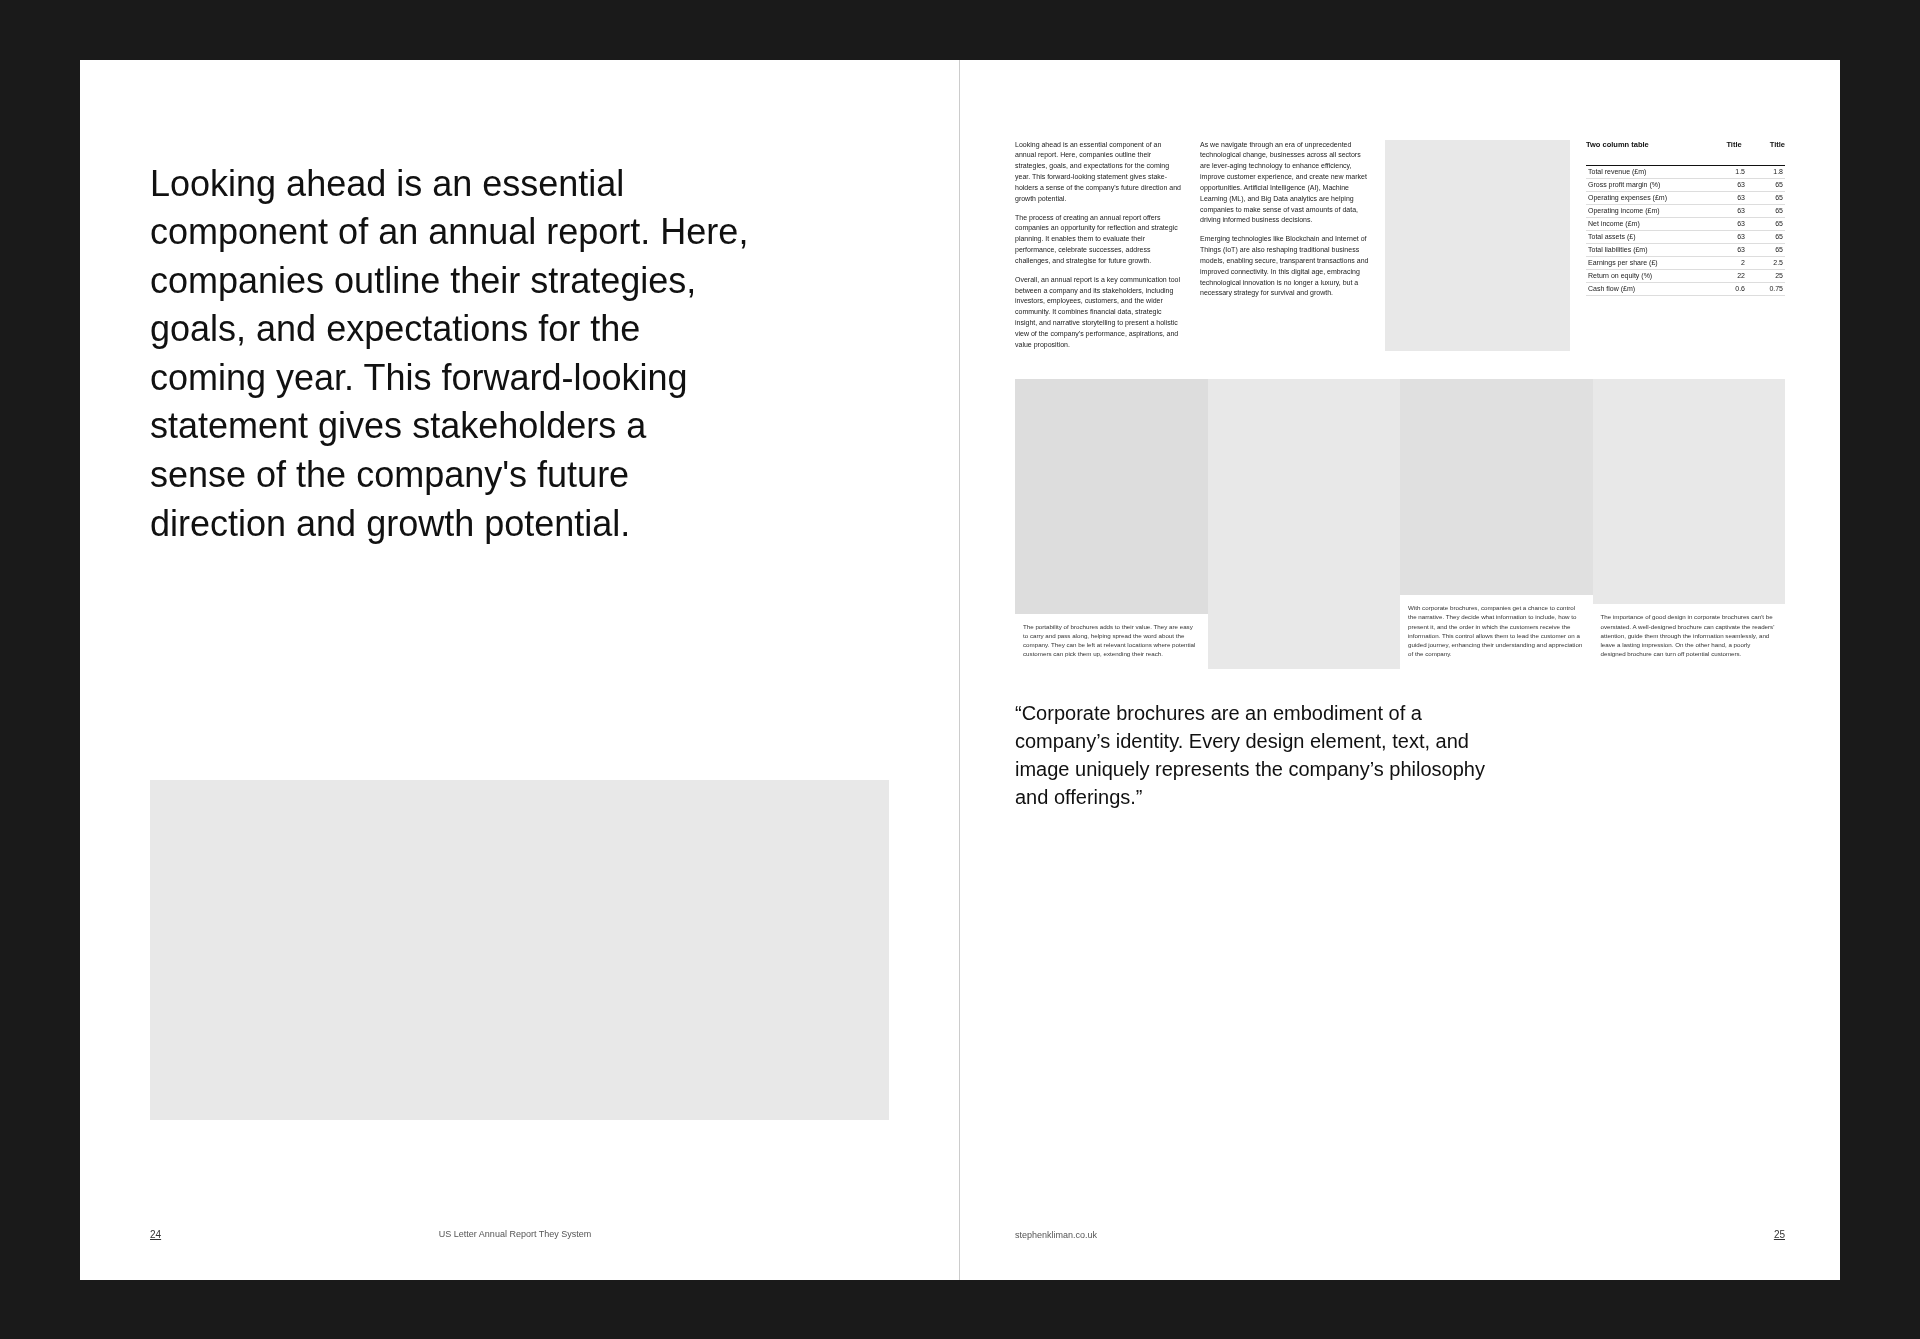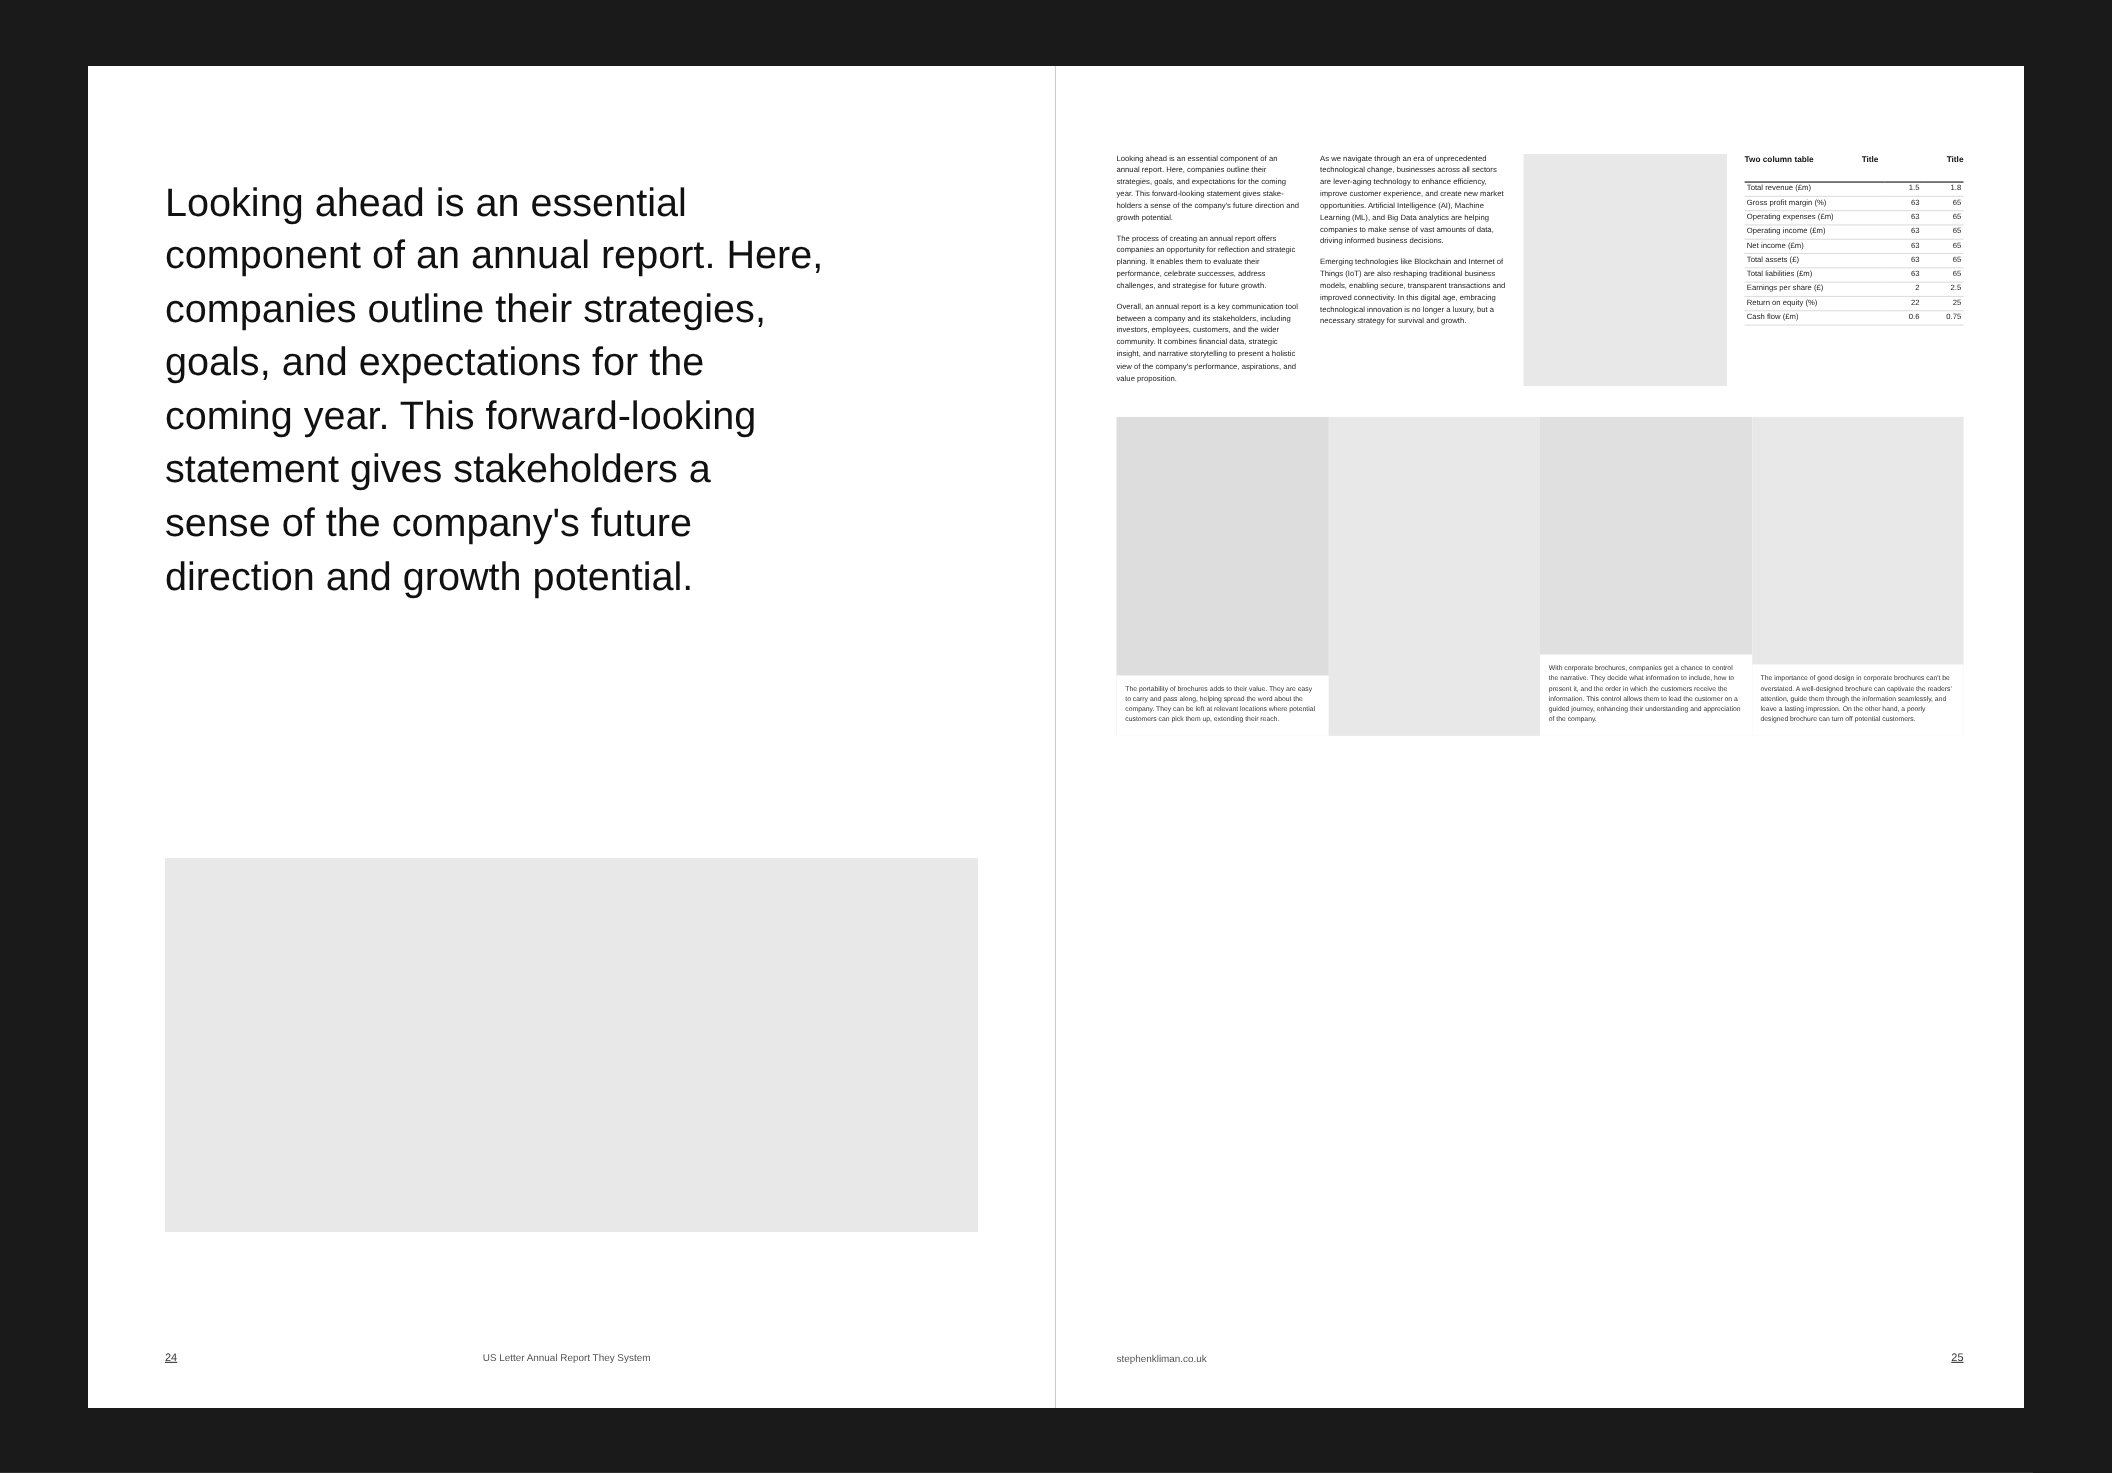--- a/index.html
+++ b/index.html
@@ -154,21 +154,21 @@
 
       <div style="padding-right:16px;">
         <p style="font-size:7px; line-height:1.55; color:#222;">As we navigate through an era of unprecedented technological change, businesses across all sectors are lever-aging technology to enhance efficiency, improve customer experience, and create new market opportunities. Artificial Intelligence (AI), Machine Learning (ML), and Big Data analytics are helping companies to make sense of vast amounts of data, driving informed business decisions.</p>
         <p style="font-size:7px; line-height:1.55; color:#222; margin-top:8px;">Emerging technologies like Blockchain and Internet of Things (IoT) are also reshaping traditional business models, enabling secure, transparent transactions and improved connectivity. In this digital age, embracing technological innovation is no longer a luxury, but a necessary strategy for survival and growth.</p>
       </div>
 
       <div style="padding-right:16px; background:#e8e8e8;">
       </div>
 
       <div style="padding-left:16px;">
-        <div style="display:flex; justify-content:flex-start; align-items:baseline; margin-bottom:12px;gap:34px;">
+        <div style="display:flex; justify-content:flex-start; align-items:baseline; margin-bottom:12px;">
           <span style="font-size:7.5px; font-weight:700; color:#111;">Two column table</span>
           <span style="font-size:7.5px; font-weight:700; color:#111; margin-left:auto; margin-right:28px;">Title</span>
           <span style="font-size:7.5px; font-weight:700; color:#111;">Title</span>
         </div>
         <table class="two-col-table">
           <thead>
             <tr>
               <th style="border-bottom:1.5px solid #111; text-align:left; font-size:0; padding:2px 0;"></th>
               <th style="border-bottom:1.5px solid #111; text-align:right; font-size:0; width:36px;"></th>
               <th style="border-bottom:1.5px solid #111; text-align:right; font-size:0; width:36px;"></th>
@@ -247,19 +247,22 @@
         </div>
       </div>
 
       <div style="position:relative; background:#e8e8e8; height:290px;">
         <div style="position:absolute; bottom:0; left:0; right:0; background:white; padding:8px 8px 10px;">
           <p style="font-size:6.2px; line-height:1.5; color:#333;">The importance of good design in corporate brochures can't be overstated. A well-designed brochure can captivate the readers' attention, guide them through the information seamlessly, and leave a lasting impression. On the other hand, a poorly designed brochure can turn off potential customers.</p>
         </div>
       </div>
     </div>
 
+    <div style="padding-top:30px;">
+      <p style="font-size:20px; font-weight:400; line-height:1.4; color:#111; max-width:500px;">“Corporate brochures are an embodiment of a company’s identity. Every design element, text, and image uniquely represents the company’s philosophy and offerings.”</p>
+    </div>
 
     <div class="page-footer-right">
       <span class="footer-website">stephenkliman.co.uk</span>
       <span class="page-number">25</span>
     </div>
   </div>
 </div>
 
 </body></html>

